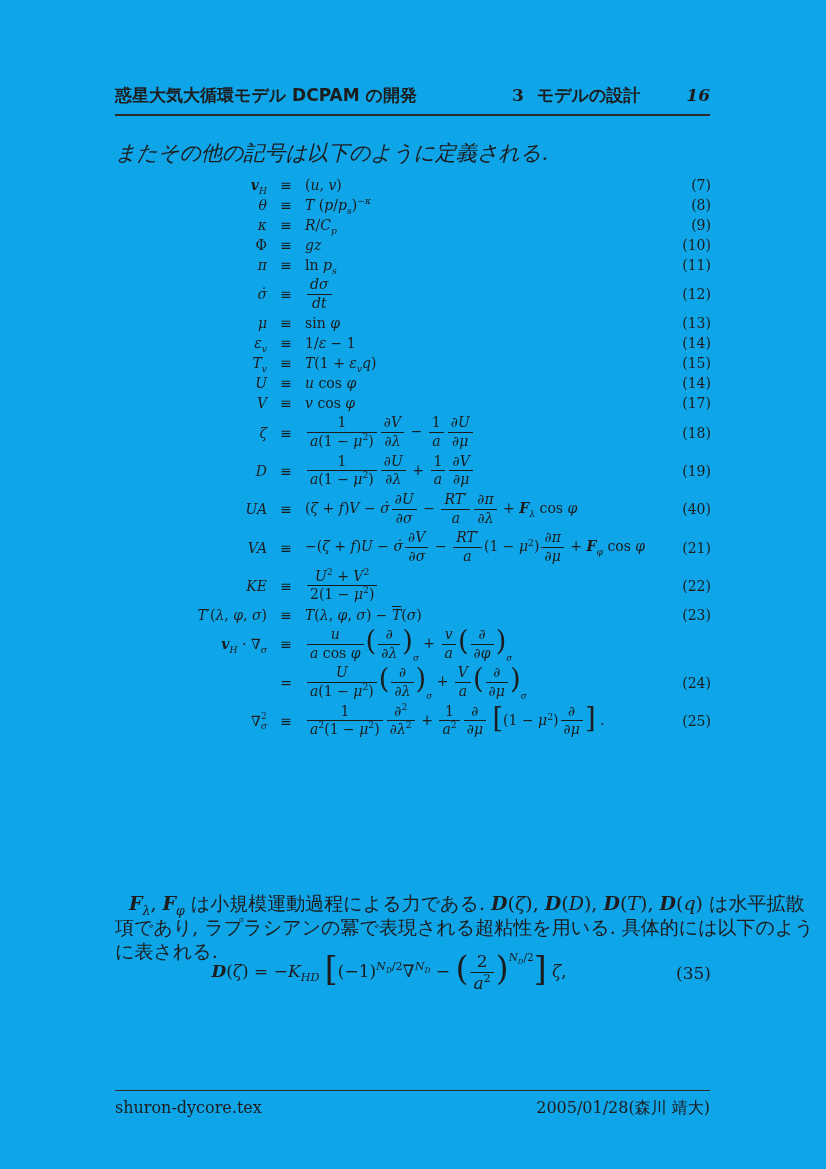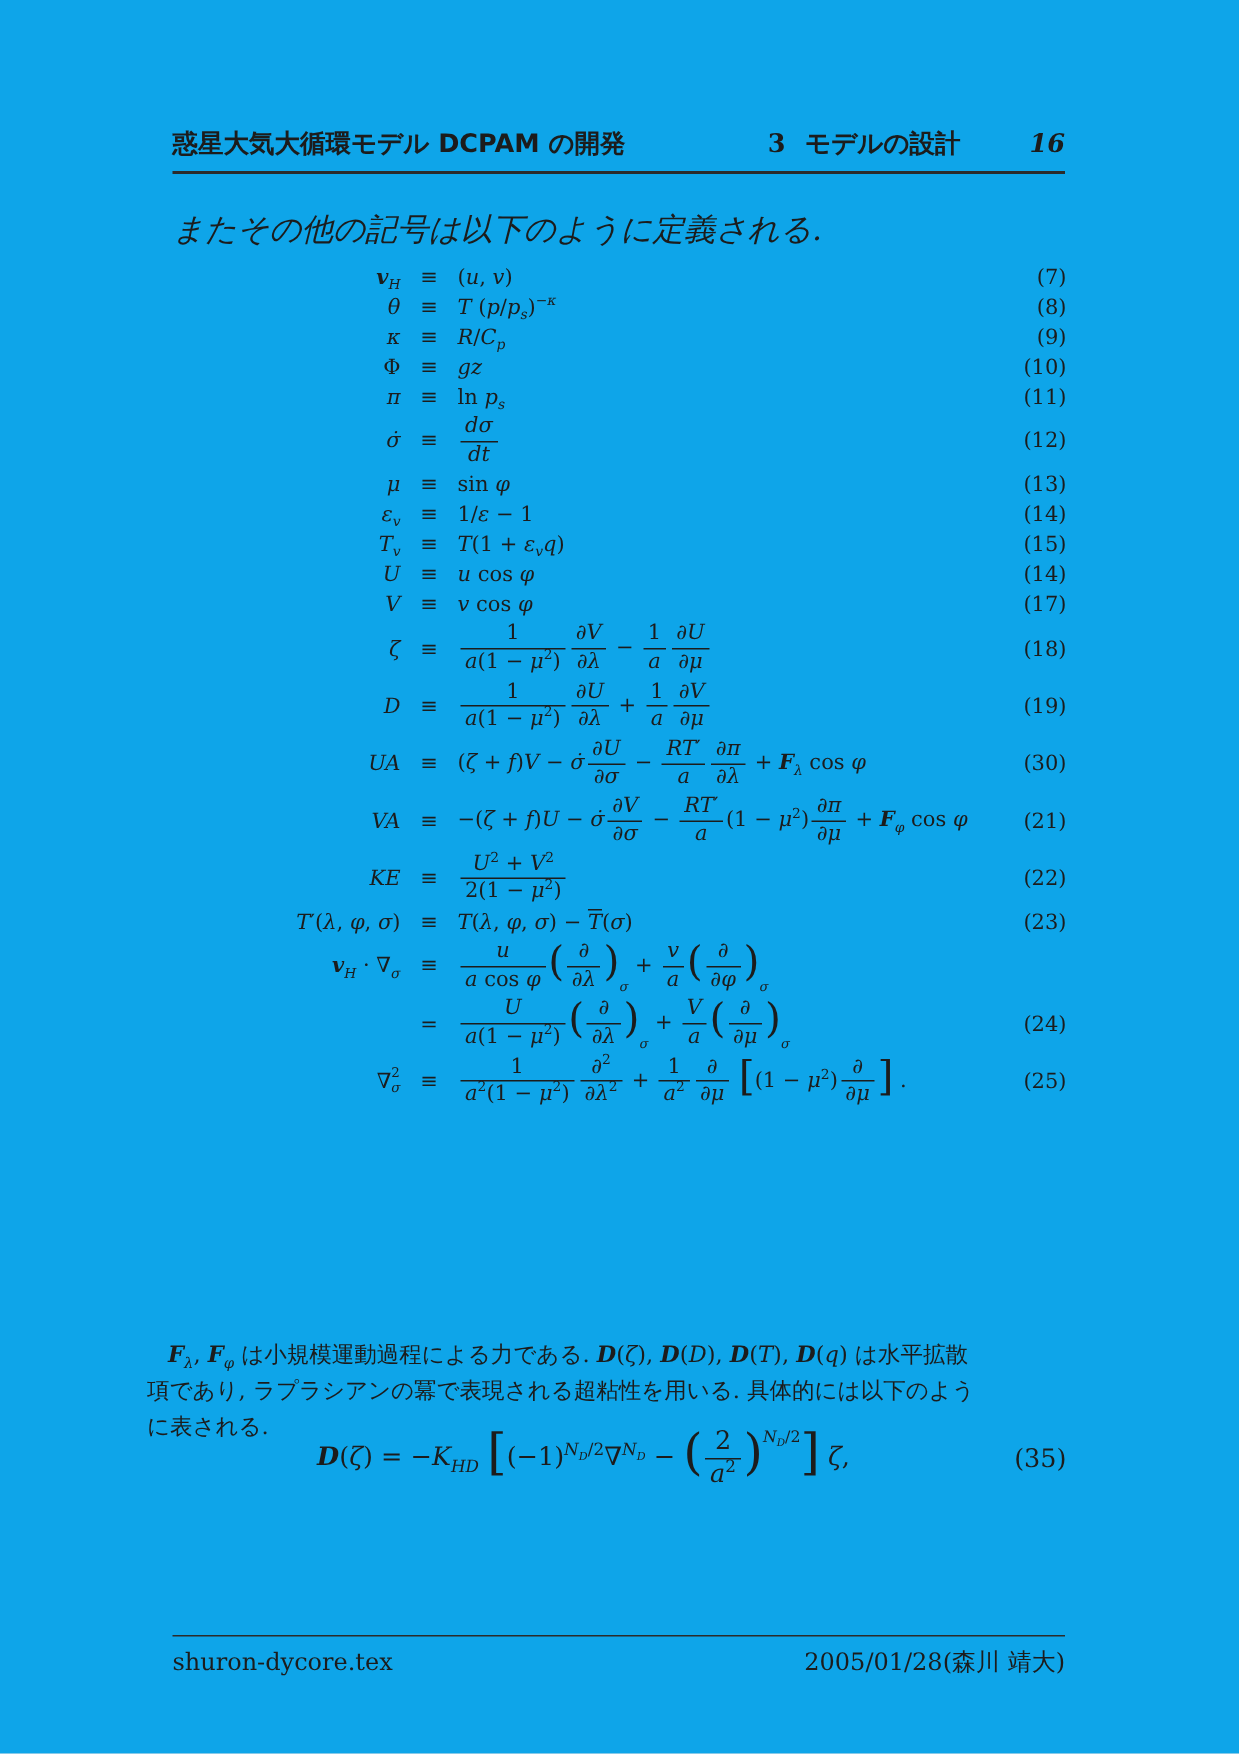--- a/index.html
+++ b/index.html
@@ -36,22 +36,22 @@
   .fr { display:inline-block; vertical-align:middle; text-align:center; margin:0 2px; }
   .fr .nu { display:block; padding:0 3px 1px; line-height:1.12; }
   .fr .de { display:block; border-top:1px solid #1c1c1c; padding:1px 3px 0; line-height:1.12; }
   .bp, .bb { font-style:normal; font-size:1.95em; line-height:0; vertical-align:-0.08em; }
   .bsub { font-size:0.62em; line-height:0; vertical-align:-1.5em; }
   .bsup { font-size:0.62em; line-height:0; vertical-align:1.55em; }
   .ovl { text-decoration:overline; }
   .ss { display:inline-block; vertical-align:-0.35em; font-size:0.64em; line-height:1.15; text-align:left; }
   .ss span { display:block; }
   
-  .paragraph { position:absolute; left:98px; top:891px; width:640px;
-               font-size:15px; line-height:24px; }
+  .paragraph { position:absolute; left:115px; top:891px; width:640px;
+               font-size:19px; line-height:24px; }
   .par-line { white-space:nowrap; }
   .par-line.first { padding-left:14px; }
   
   .eq26 { position:absolute; left:115px; top:952px; width:596px;
           display:flex; align-items:center; font-size:17px; }
   .eq26-body { flex:1; text-align:center; white-space:nowrap; }
   .eq26-num { width:48px; text-align:right; }
   
   .footer { position:absolute; left:115px; right:116px; top:1062px;
             border-top:1.5px solid #2b2b2b; padding-top:7px;
@@ -151,21 +151,21 @@
       <div class="eqrow">
         <span class="eqcell eq-lhs"><i>D</i></span>
         <span class="eqcell eq-rel">≡</span>
         <span class="eqcell eq-rhs"><span class="fr"><span class="nu">1</span><span class="de"><i>a</i>(1 − <i>μ</i><sup>2</sup>)</span></span><span class="fr"><span class="nu">∂<i>U</i></span><span class="de">∂<i>λ</i></span></span> + <span class="fr"><span class="nu">1</span><span class="de"><i>a</i></span></span><span class="fr"><span class="nu">∂<i>V</i></span><span class="de">∂<i>μ</i></span></span></span>
         <span class="eqcell eq-num">(19)</span>
       </div>
       <div class="eqrow">
         <span class="eqcell eq-lhs"><i>UA</i></span>
         <span class="eqcell eq-rel">≡</span>
         <span class="eqcell eq-rhs">(<i>ζ</i> + <i>f</i>)<i>V</i> − <i>σ̇</i><span class="fr"><span class="nu">∂<i>U</i></span><span class="de">∂<i>σ</i></span></span> − <span class="fr"><span class="nu"><i>RT</i>′</span><span class="de"><i>a</i></span></span><span class="fr"><span class="nu">∂<i>π</i></span><span class="de">∂<i>λ</i></span></span> + <i class="scr">F</i><sub><i>λ</i></sub> <span class="rm">cos</span> <i>φ</i></span>
-        <span class="eqcell eq-num">(30)</span>
+        <span class="eqcell eq-num">(40)</span>
       </div>
       <div class="eqrow">
         <span class="eqcell eq-lhs"><i>VA</i></span>
         <span class="eqcell eq-rel">≡</span>
         <span class="eqcell eq-rhs">−(<i>ζ</i> + <i>f</i>)<i>U</i> − <i>σ̇</i><span class="fr"><span class="nu">∂<i>V</i></span><span class="de">∂<i>σ</i></span></span> − <span class="fr"><span class="nu"><i>RT</i>′</span><span class="de"><i>a</i></span></span>(1 − <i>μ</i><sup>2</sup>)<span class="fr"><span class="nu">∂<i>π</i></span><span class="de">∂<i>μ</i></span></span> + <i class="scr">F</i><sub><i>φ</i></sub> <span class="rm">cos</span> <i>φ</i></span>
         <span class="eqcell eq-num">(21)</span>
       </div>
       <div class="eqrow">
         <span class="eqcell eq-lhs"><i>KE</i></span>
         <span class="eqcell eq-rel">≡</span>

